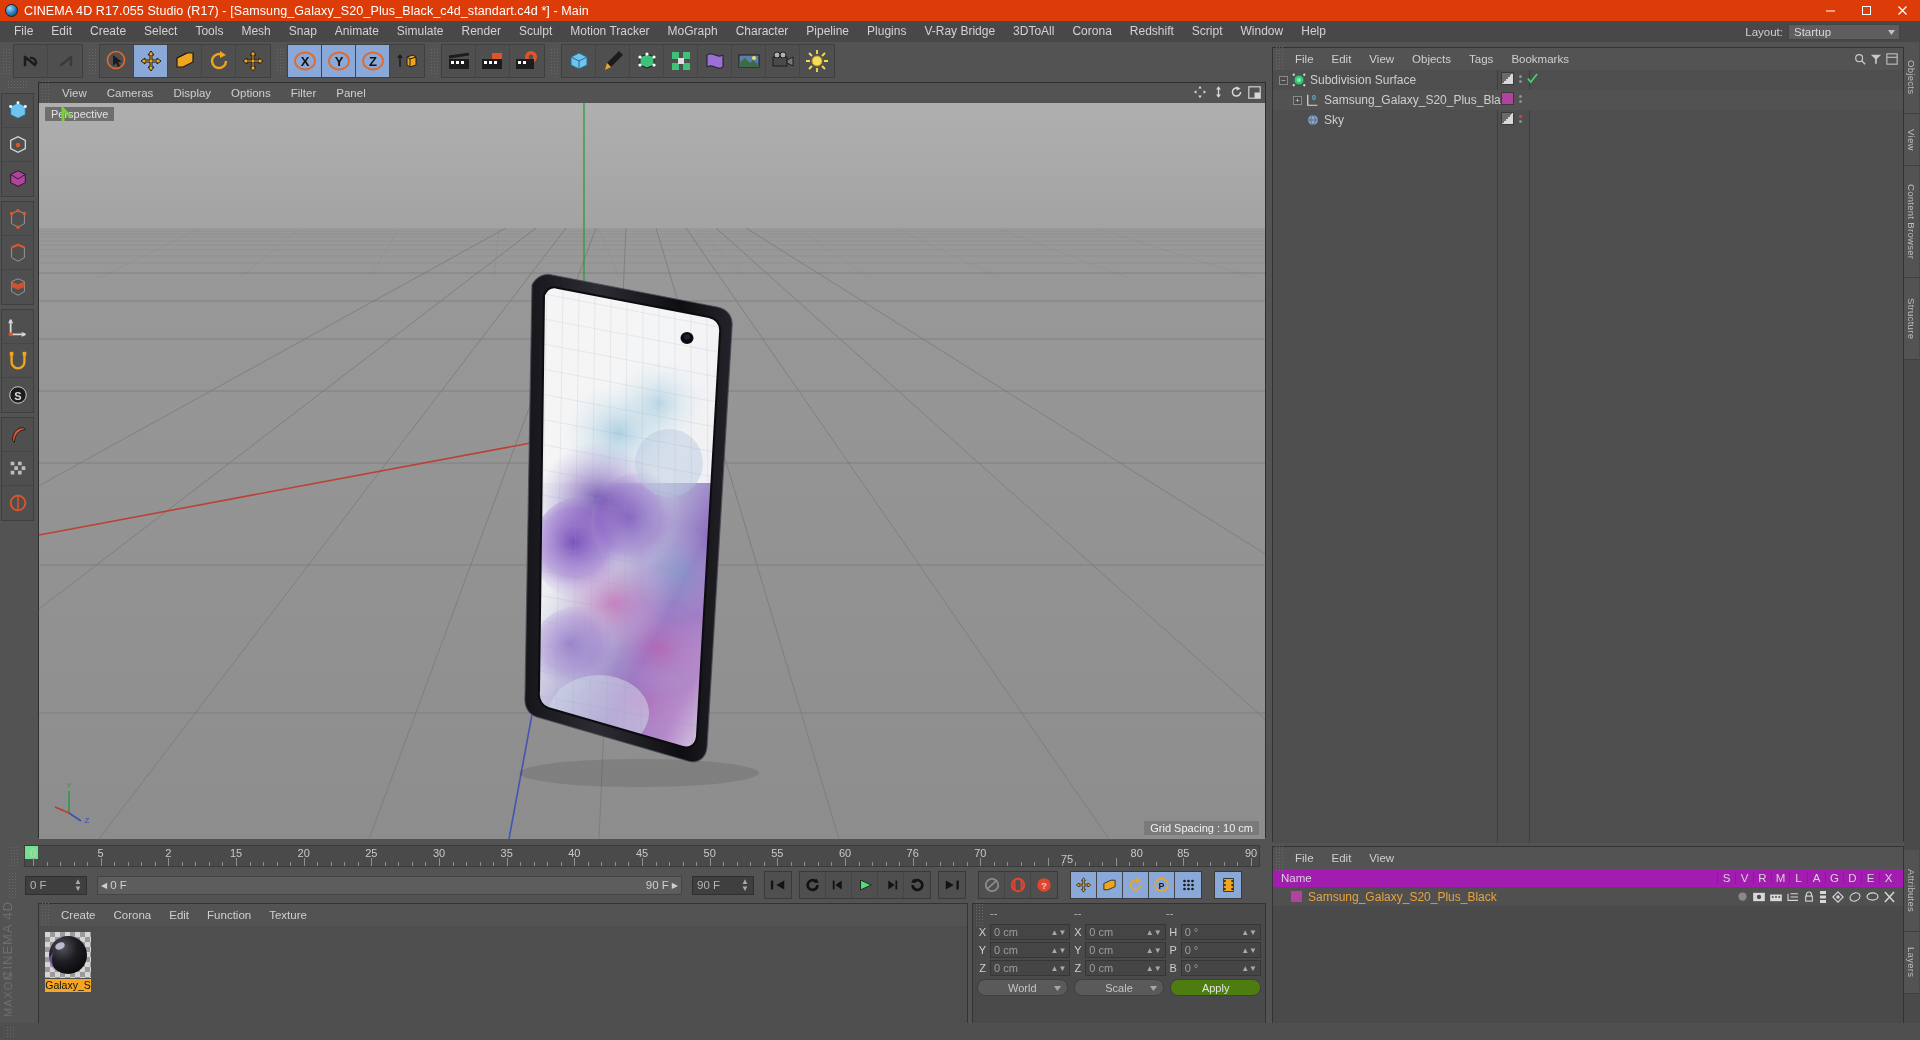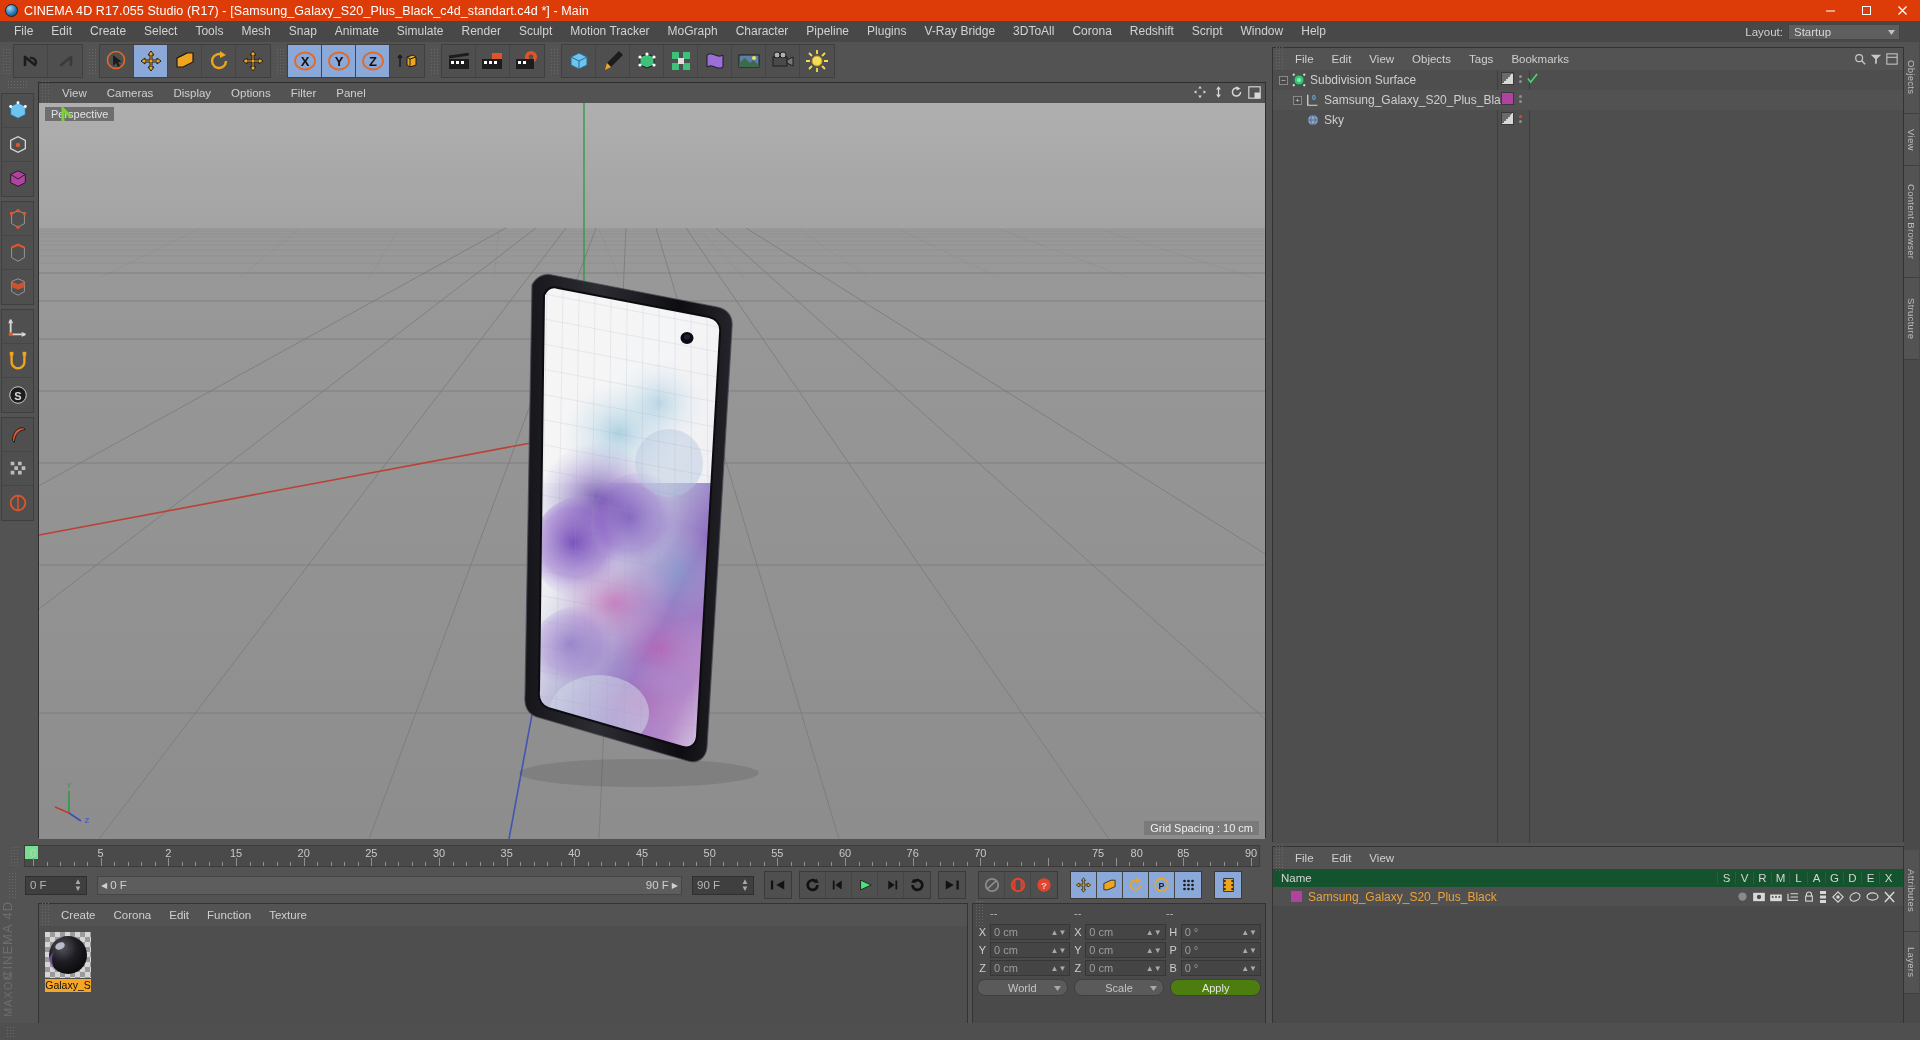--- a/index.html
+++ b/index.html
@@ -94,21 +94,21 @@
      display:flex;align-items:center;justify-content:center;font-size:8px;line-height:7px;color:#d0d0d0; flex:none;}
   .otags{ position:absolute; left:228px; top:2px; display:flex; align-items:center; gap:5px;}
   .tagsw{ width:13px;height:13px; background:linear-gradient(135deg,#6a6a6a 0 50%, #d8d8d8 50% 100%); border:1px solid #3a3a3a;}
   .dots{ display:flex;flex-direction:column;gap:2px;}
   .dot{ width:3px;height:3px;border-radius:50%;background:#8e8e8e;}
   .dot.red{ background:#e2452f;}
 
   
   .layermgr{ position:absolute; left:1272px; top:846px; width:632px; height:180px;
      background:#4a4a4a; border:1px solid #333;}
-  .lmhead{ height:18px; background:#14532d; display:flex; align-items:center;
+  .lmhead{ height:18px; background:#a21caf; display:flex; align-items:center;
      font-size:11.5px; color:#d5d5d5; }
   .lmhead .nm{ padding-left:8px; flex:1;}
   .lmhead .cc{ width:18px; text-align:center; border-left:1px solid #4a4a4a;}
   .lmrow{ height:19px; display:flex; align-items:center; font-size:12px; color:#e8a33d; background:#505050;}
   .lmrow .sw{ width:11px;height:11px;background:#b0439f;margin:0 6px 0 18px; flex:none;}
 
   
   .timeline{ position:absolute; left:0; top:843px; width:1268px; height:26px; background:#535353;}
   .tlruler{ position:absolute; left:24px; top:2px; right:8px; height:22px; background:#4a4a4a;
      border:1px solid #3b3b3b;}
@@ -964,21 +964,21 @@
           <div class="tick" style="left: 914.733px; height: 4px;"></div>
           <div class="tick" style="left: 928.267px; height: 4px;"></div>
           <div class="tick" style="left: 941.8px; height: 4px;"></div>
           <div class="tick" style="left: 955.333px; height: 8px;"></div>
           <div class="tnum" style="left: 955.333px;">70</div>
           <div class="tick" style="left: 968.867px; height: 4px;"></div>
           <div class="tick" style="left: 982.4px; height: 4px;"></div>
           <div class="tick" style="left: 995.933px; height: 4px;"></div>
           <div class="tick" style="left: 1009.47px; height: 4px;"></div>
           <div class="tick" style="left: 1023px; height: 8px;"></div>
-          <div class="tnum" style="left: 1073px;">75</div>
+          <div class="tnum" style="left: 1042px; margin-top: 6px;">75</div>
           <div class="tick" style="left: 1036.53px; height: 4px;"></div>
           <div class="tick" style="left: 1050.07px; height: 4px;"></div>
           <div class="tick" style="left: 1063.6px; height: 4px;"></div>
           <div class="tick" style="left: 1077.13px; height: 4px;"></div>
           <div class="tick" style="left: 1090.67px; height: 8px;"></div>
           <div class="tnum" style="left: 1090.67px; padding-left: 42px;">80</div>
           <div class="tick" style="left: 1104.2px; height: 4px;"></div>
           <div class="tick" style="left: 1117.73px; height: 4px;"></div>
           <div class="tick" style="left: 1131.27px; height: 4px;"></div>
           <div class="tick" style="left: 1144.8px; height: 4px;"></div>

